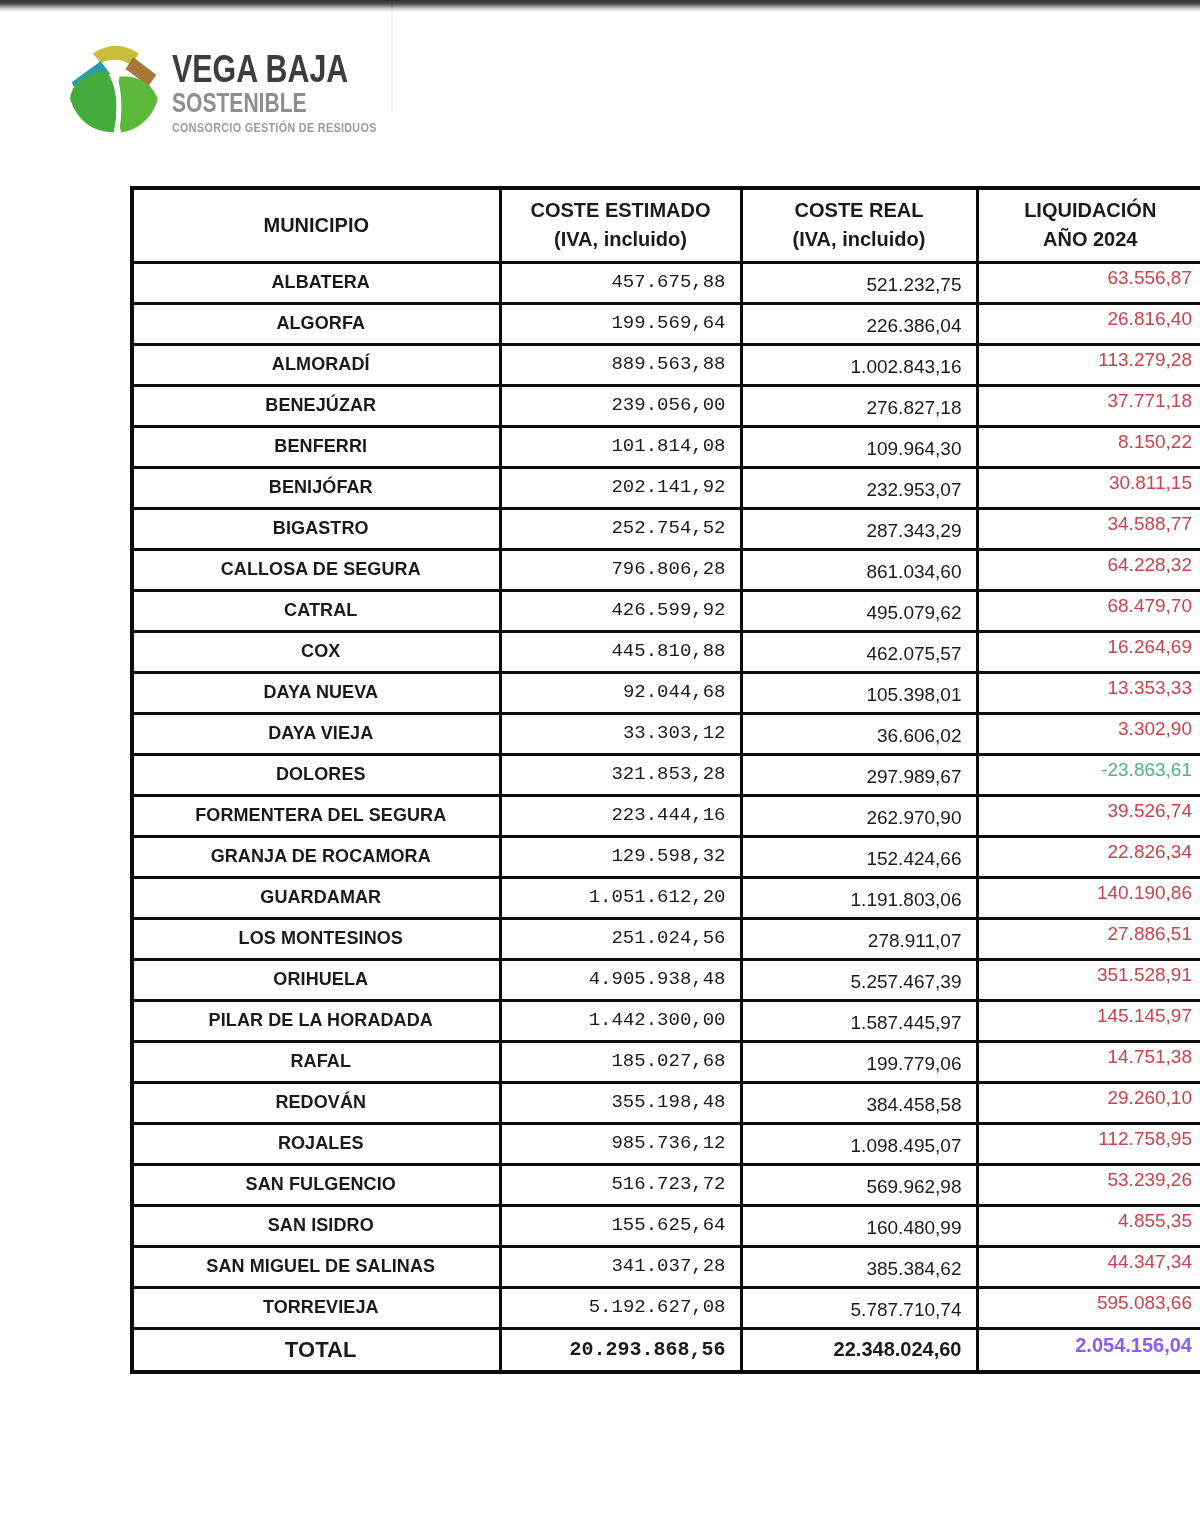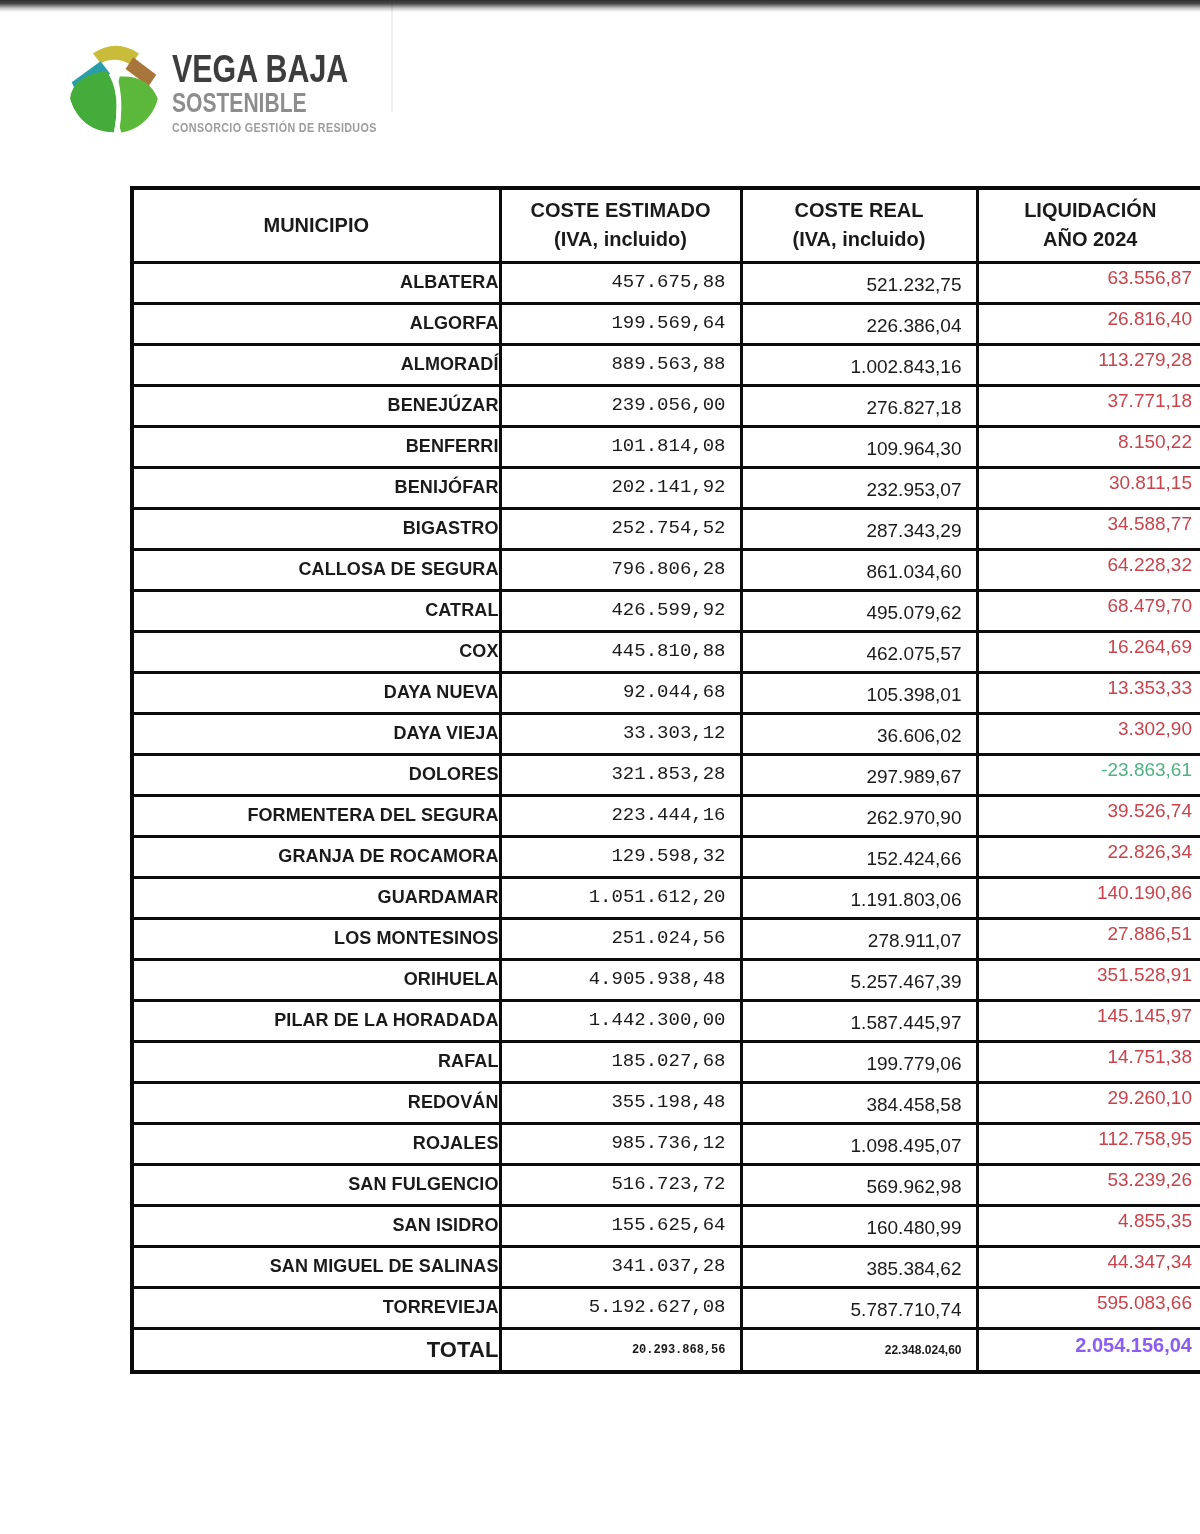--- a/index.html
+++ b/index.html
@@ -61,21 +61,21 @@
 
   th {
     height: 74px;
     font-size: 20px; font-weight: 700; color: #1a1a1a;
     text-align: center; vertical-align: middle; line-height: 1.45;
   }
   th .hline { display: block; }
 
   td { font-size: 19px; color: #1a1a1a; background: #fff; }
   td.col-mun {
-    font-weight: 700; text-align: right; vertical-align: middle;
+    font-weight: 700; text-align: center; vertical-align: middle;
     padding-left: 9px; height: 41px; font-size: 18px; letter-spacing: 0.1px;
   }
   td.col-est {
     text-align: right; vertical-align: top;
     padding: 7px 14px 0 0;
     font-family: Liberation Mono, monospace;
   }
   td.col-real {
     text-align: right; vertical-align: bottom;
     padding: 0 14px 6px 0;
@@ -83,21 +83,21 @@
   td.col-liq {
     text-align: right; vertical-align: top;
     padding: 3px 10px 0 0; font-weight: 400;
   }
   td.col-liq.neg { color: #c8434c; }
   td.col-liq.pos { color: #4db380; }
 
   tr.total-row td { font-weight: 700; }
   tr.total-row td.col-mun { font-size: 22px; height: 44px; }
   tr.total-row td.col-est, tr.total-row td.col-real {
-    font-size: 12px; vertical-align: middle; padding: 0 14px 0 0; margin-left: 32px;
+    font-size: 20px; vertical-align: middle; padding: 0 14px 0 0; margin-left: 32px;
   }
   tr.total-row td.col-liq { font-size: 20px; vertical-align: top; padding-top: 4px; color: #8b5cf6; }
 </style>
 </head>
 <body>
 
 <div class="top-band"></div>
 <div class="logo-edge"></div>
 
 <div class="logo-wrap">

